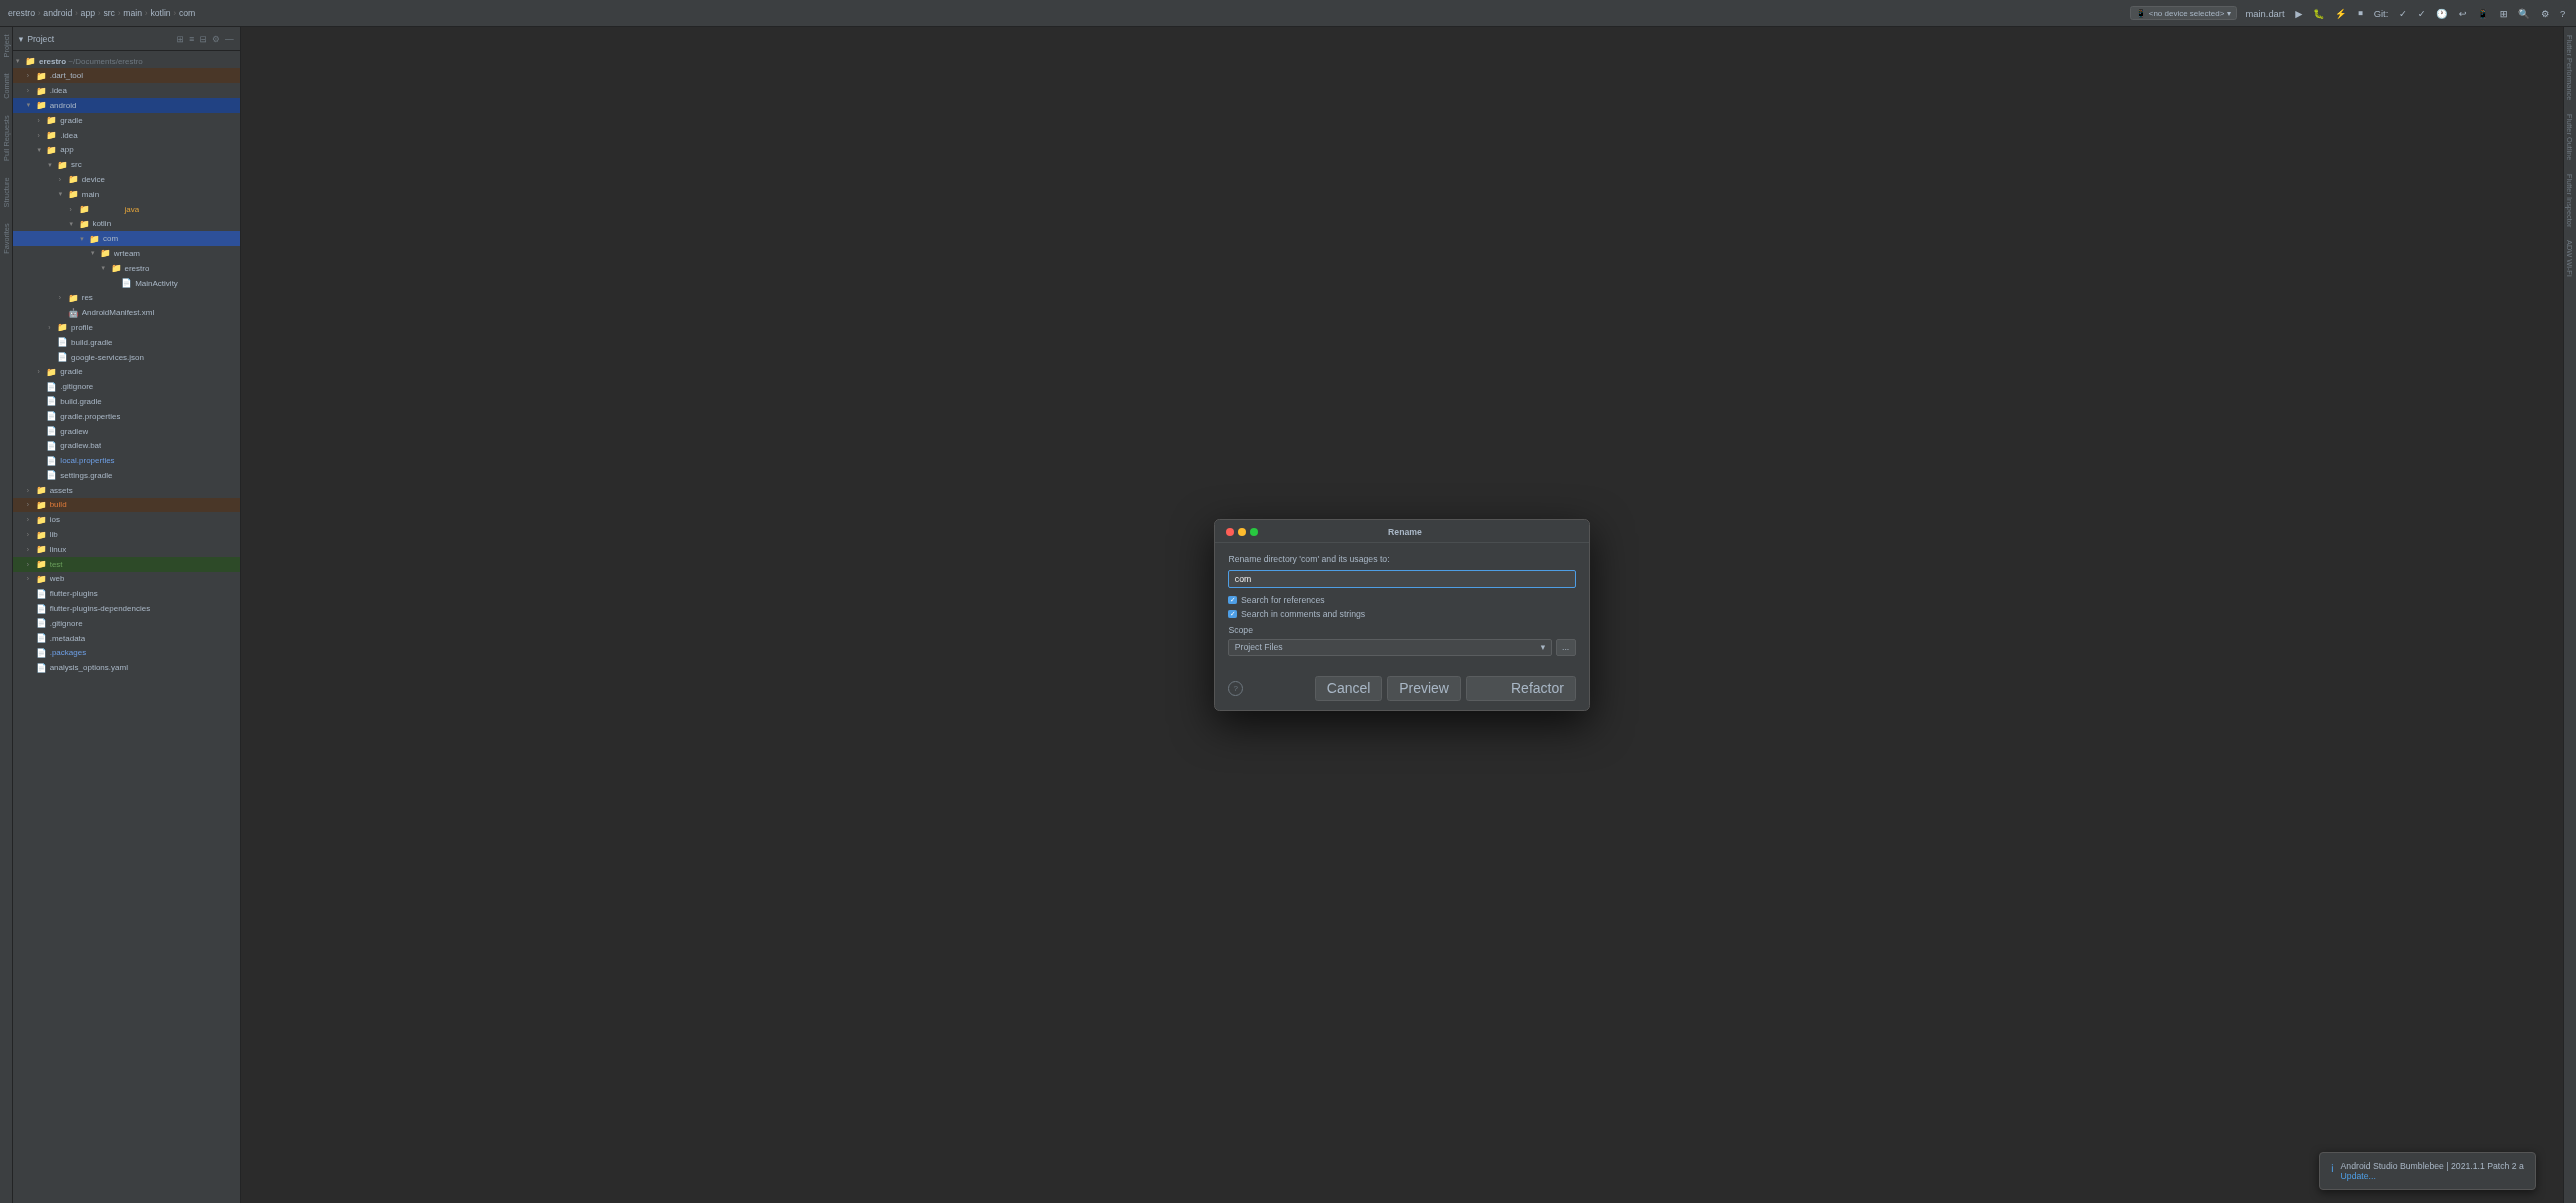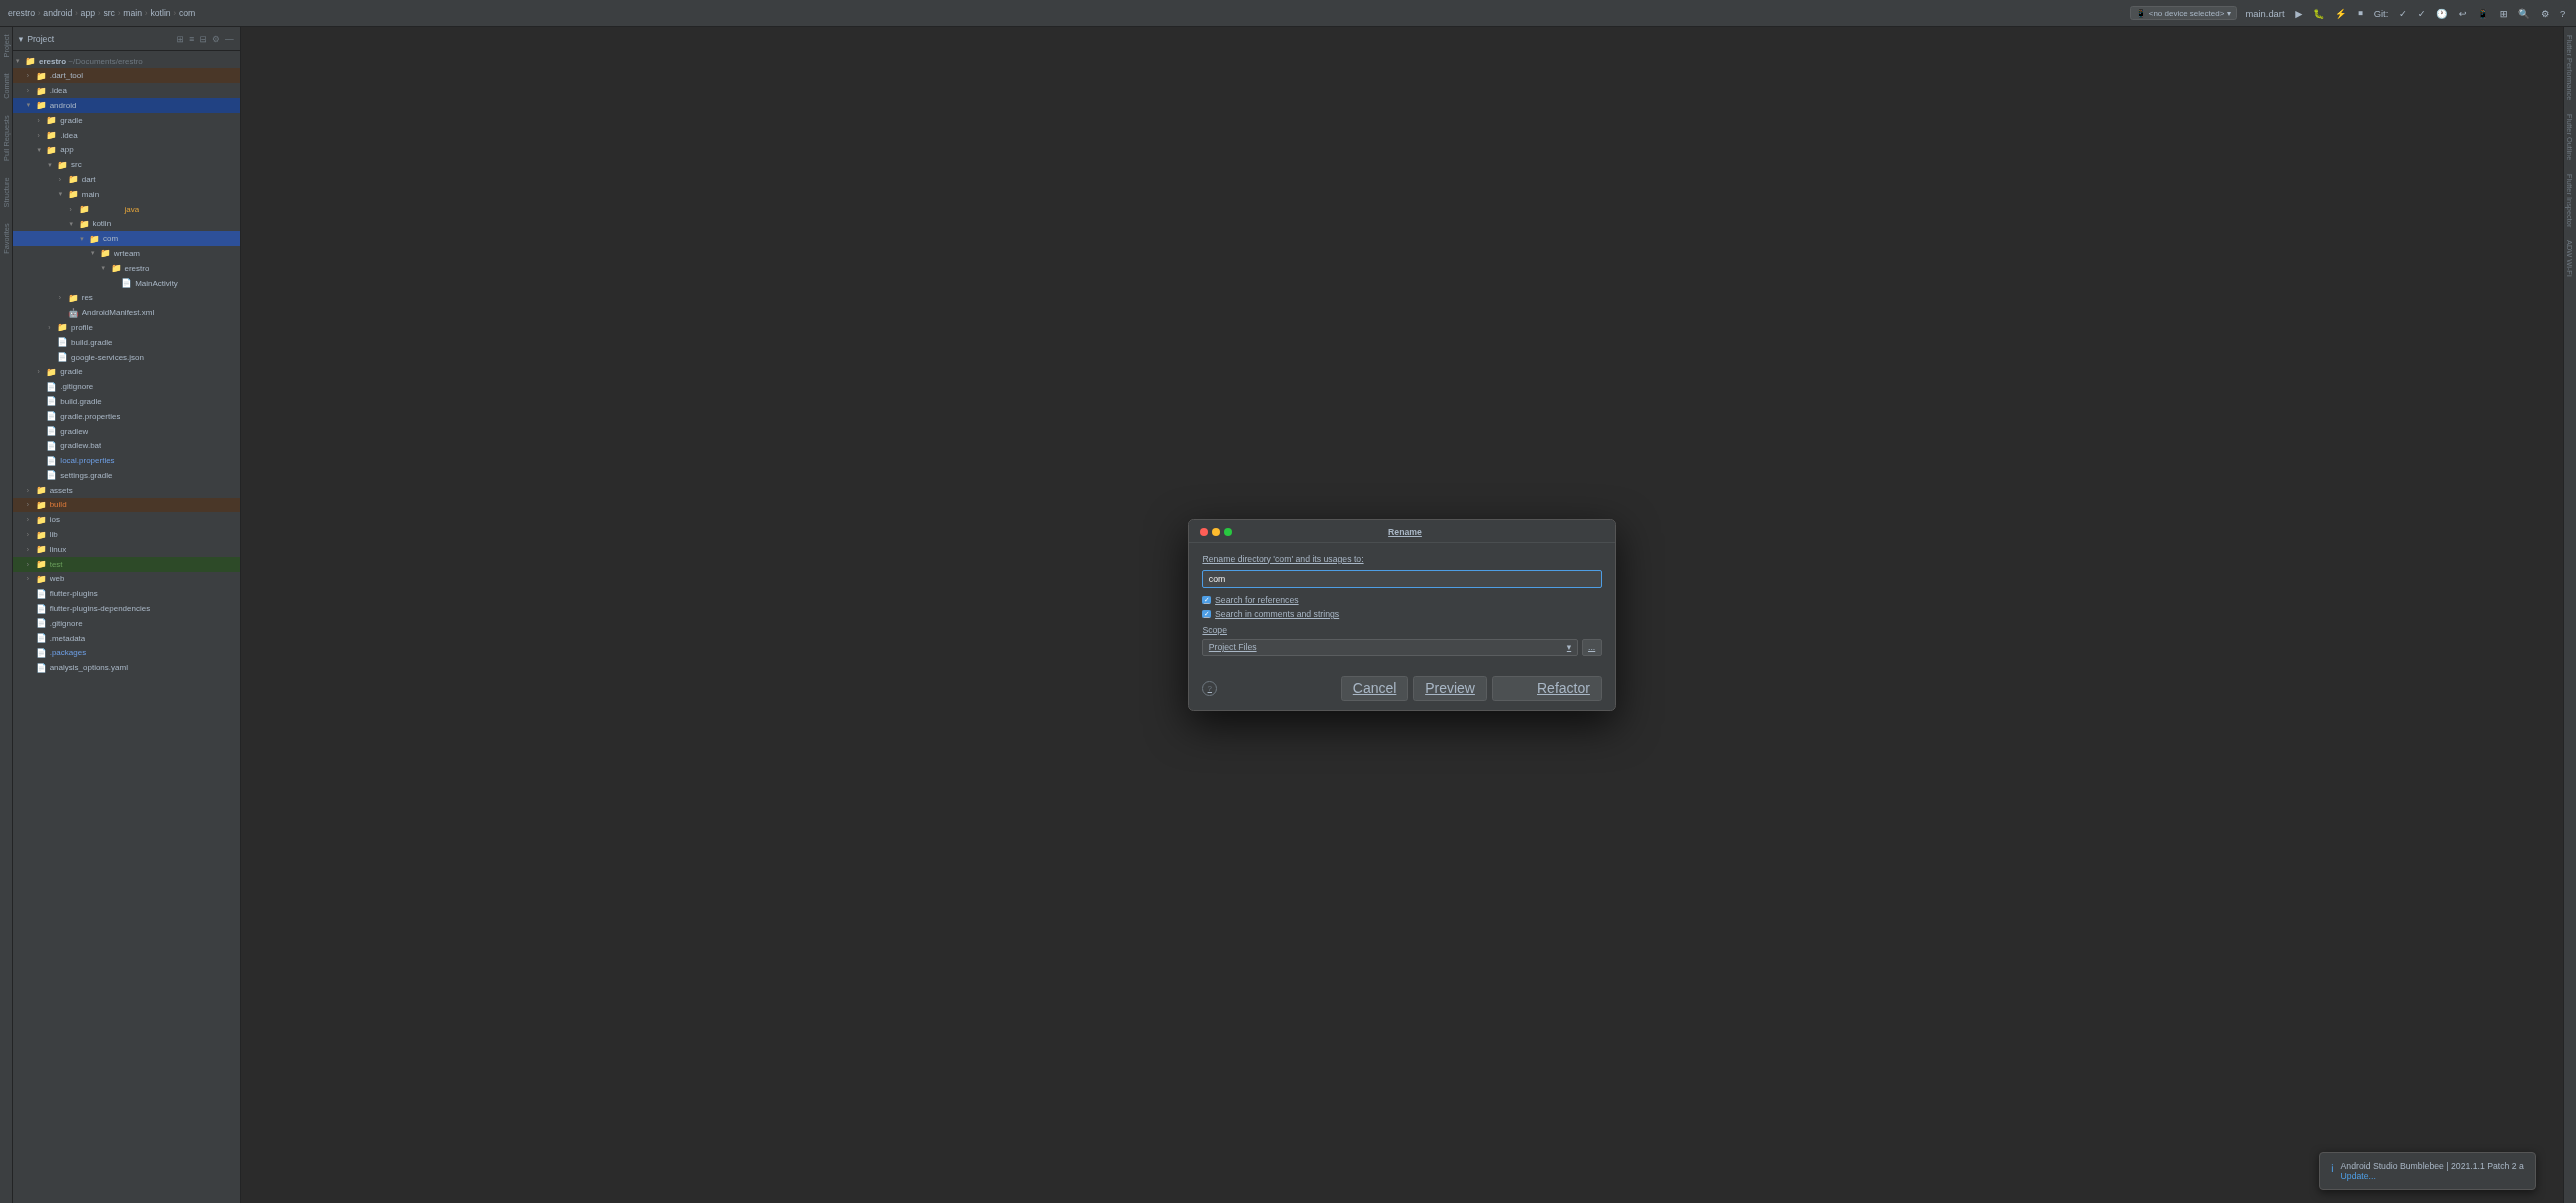--- a/index.html
+++ b/index.html
@@ -204,25 +204,24 @@
       top: 0; left: 0; right: 0; bottom: 0;
       display: flex;
       align-items: center;
       justify-content: center;
       pointer-events: none;
     }
     .dialog {
       background: #3c3f41;
       border: 0.7px solid #555;
       border-radius: 5.4px;
-      width: 428px;
+      width: 376px;
       box-shadow: 0 13.4px 40px rgba(0,0,0,0.7);
       pointer-events: all;
       overflow: hidden;
-      text-decoration: underline;
     }
     .dialog-titlebar {
       background: #3c3f41;
       padding: 6.7px 10.7px 5.4px;
       display: flex;
       align-items: center;
       border-bottom: 0.7px solid #4a4e50;
     }
     .dialog-traffic-lights {
       display: flex;
@@ -516,21 +515,21 @@
         <span class="tree-label">src</span>
       </div>
 
       <div class="tree-item">
         <span class="tree-indent"></span>
           <span class="tree-indent"></span>
           <span class="tree-indent"></span>
           <span class="tree-indent"></span>
         <span class="tree-arrow">›</span>
         <span class="tree-icon folder-blue">📁</span>
-        <span class="tree-label">dart</span>
+        <span class="tree-label">device</span>
       </div>
 
       <div class="tree-item">
         <span class="tree-indent"></span>
           <span class="tree-indent"></span>
           <span class="tree-indent"></span>
           <span class="tree-indent"></span>
         <span class="tree-arrow">▾</span>
         <span class="tree-icon folder-blue">📁</span>
         <span class="tree-label">main</span>

